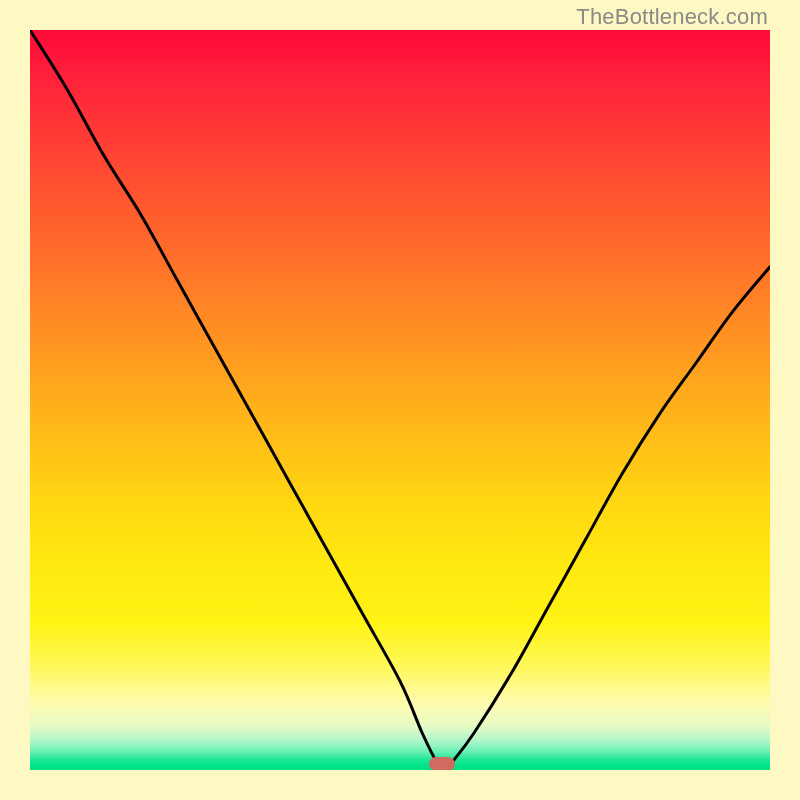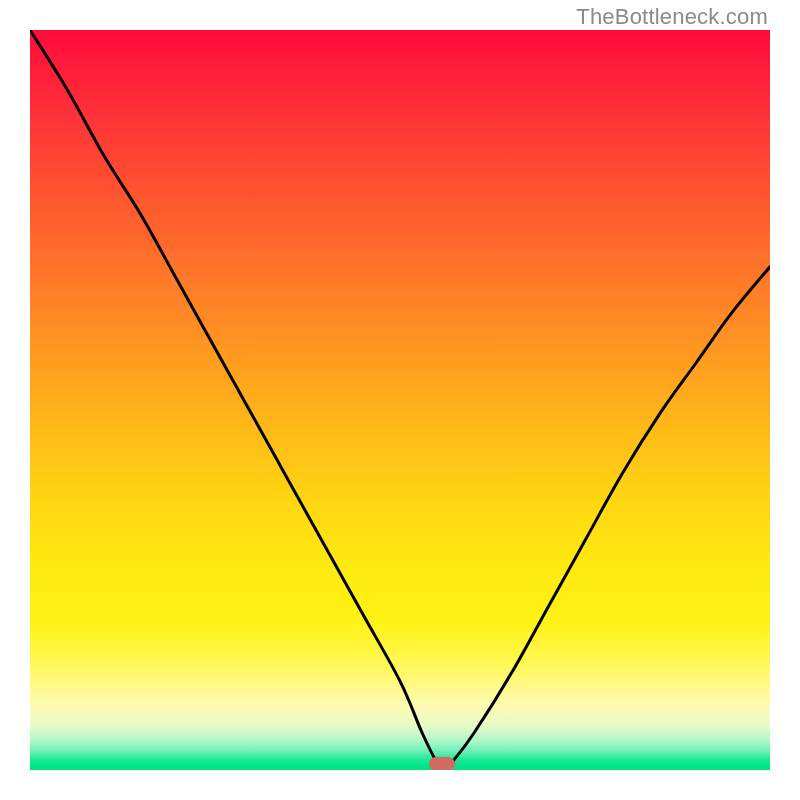--- a/index.html
+++ b/index.html
@@ -10,21 +10,21 @@
     background: #000;
     overflow: hidden;
     font-family: Arial, Helvetica, sans-serif;
   }
   .frame {
     position: absolute;
     top: 0;
     left: 0;
     width: 800px;
     height: 800px;
-    background: #ffffff;
+    background: #fef9c3;
   }
   .plot {
     position: absolute;
     top: 30px;
     left: 30px;
     width: 740px;
     height: 740px;
     overflow: hidden;
   }
   .gradient {

